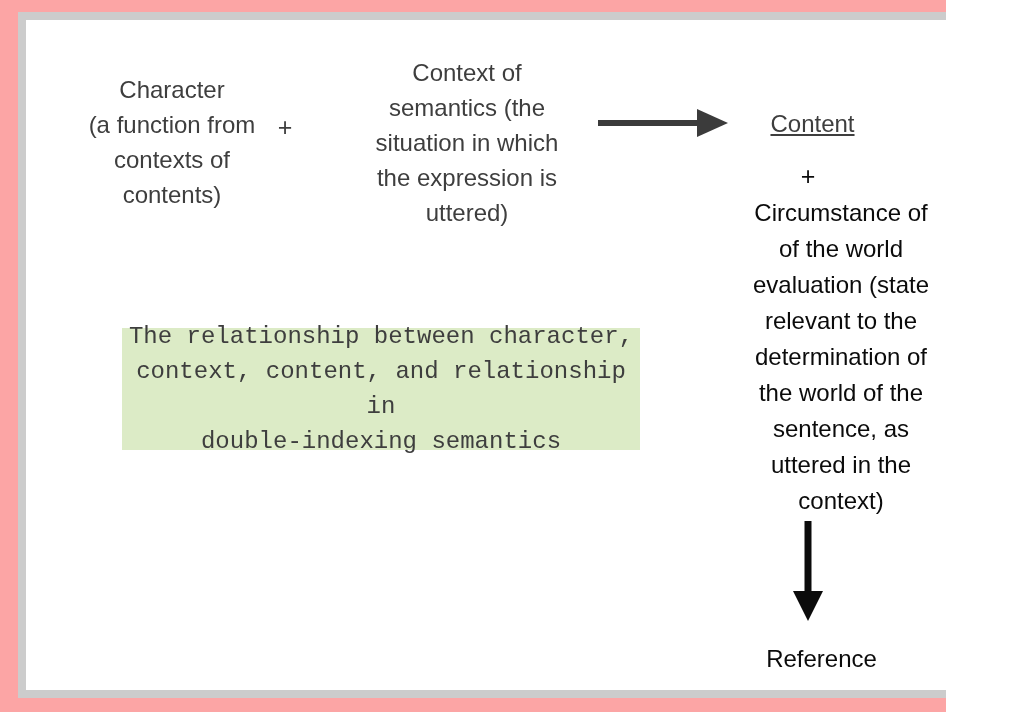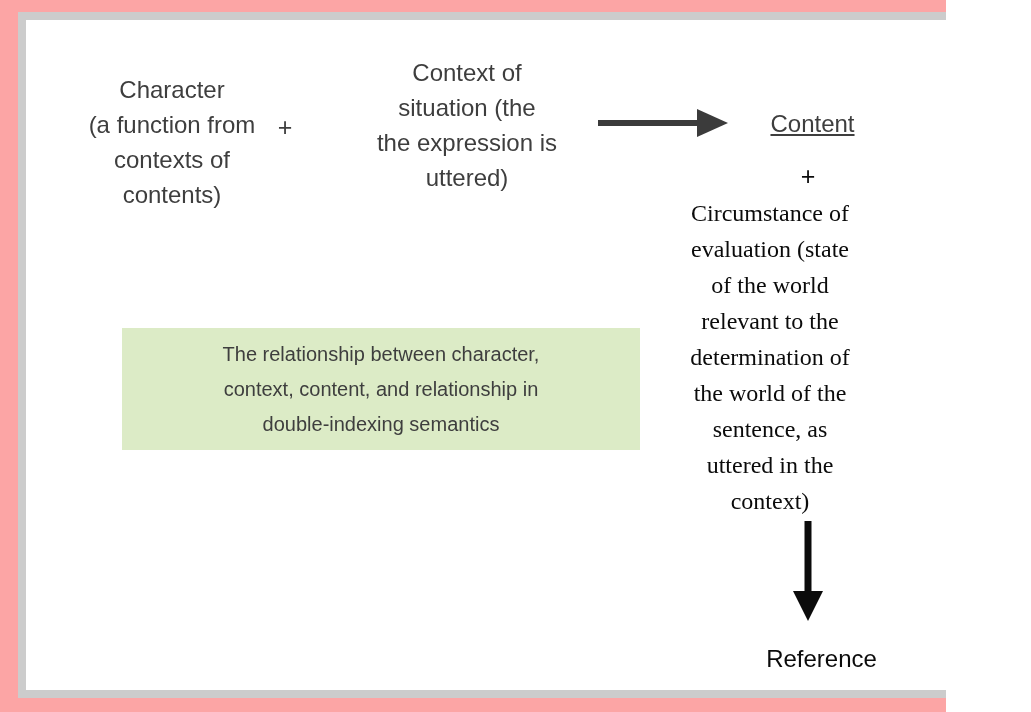--- a/index.html
+++ b/index.html
@@ -50,31 +50,32 @@
     position: absolute;
     left: 122px;
     top: 328px;
     width: 518px;
     height: 122px;
     background: var(--caption-bg, #dcebc6);
     display: flex;
     align-items: center;
     justify-content: center;
     text-align: center;
-    font-size: 20px;
+    font-size: 24px;
     line-height: 35px;
     color: var(--gray-text, #3e3e3e);
+    font-family: Liberation Mono, monospace;
   }
   
   #character-block  { left: 57px;  top: 72px;  width: 230px; }
   #context-block    { left: 352px; top: 55px;  width: 230px; text-align: center; }
   #plus-top         { left: 270px; top: 112px; }
   #content-label    { left: 745px; top: 106px; width: 135px; text-decoration: underline; }
   #plus-right       { left: 793px; top: 161px; }
-  #circumstance-block { left: 645px; top: 195px; width: 250px; font-family: Liberation Serif, serif; }
+  #circumstance-block { left: 716px; top: 195px; width: 250px; }
   #reference-label  { left: 749px; top: 641px; width: 145px; color: var(--black-text, #0b0b0b); }
   #right-arrow      { left: 598px; top: 107px; }
   #down-arrow       { left: 791px; top: 521px; }
 </style>
 </head>
 <body>
 
 <div id="canvas">
   <div id="frame"></div>
 
@@ -82,38 +83,39 @@
     <div>Character</div>
     <div>(a function from</div>
     <div>contexts of</div>
     <div>contents)</div>
   </div>
 
   <div class="plus gray" id="plus-top">+</div>
 
   <div class="tblock" id="context-block">
     <div>Context of</div>
-    <div>situation (the</div>
+    <div>semantics (the</div>
+    <div>situation in which</div>
     <div>the expression is</div>
     <div>uttered)</div>
   </div>
 
   <svg class="arrow-svg" id="right-arrow" width="132" height="32" viewBox="0 0 132 32">
     <line x1="0" y1="16" x2="102" y2="16" stroke="var(--arrow-right, #3b3b3b)" stroke-width="6"></line>
     <polygon points="99,2 130,16 99,30" fill="var(--arrow-right, #3b3b3b)"></polygon>
   </svg>
 
   <div class="tblock" id="content-label">Content</div>
 
   <div class="plus black" id="plus-right">+</div>
 
   <div class="tblock black" id="circumstance-block">
     <div>Circumstance of</div>
+    <div>of the world</div>
     <div>evaluation (state</div>
-    <div>of the world</div>
     <div>relevant to the</div>
     <div>determination of</div>
     <div>the world of the</div>
     <div>sentence, as</div>
     <div>uttered in the</div>
     <div>context)</div>
   </div>
 
   <svg class="arrow-svg" id="down-arrow" width="34" height="102" viewBox="0 0 34 102">
     <line x1="17" y1="0" x2="17" y2="74" stroke="var(--arrow-down, #0b0b0b)" stroke-width="7"></line>

